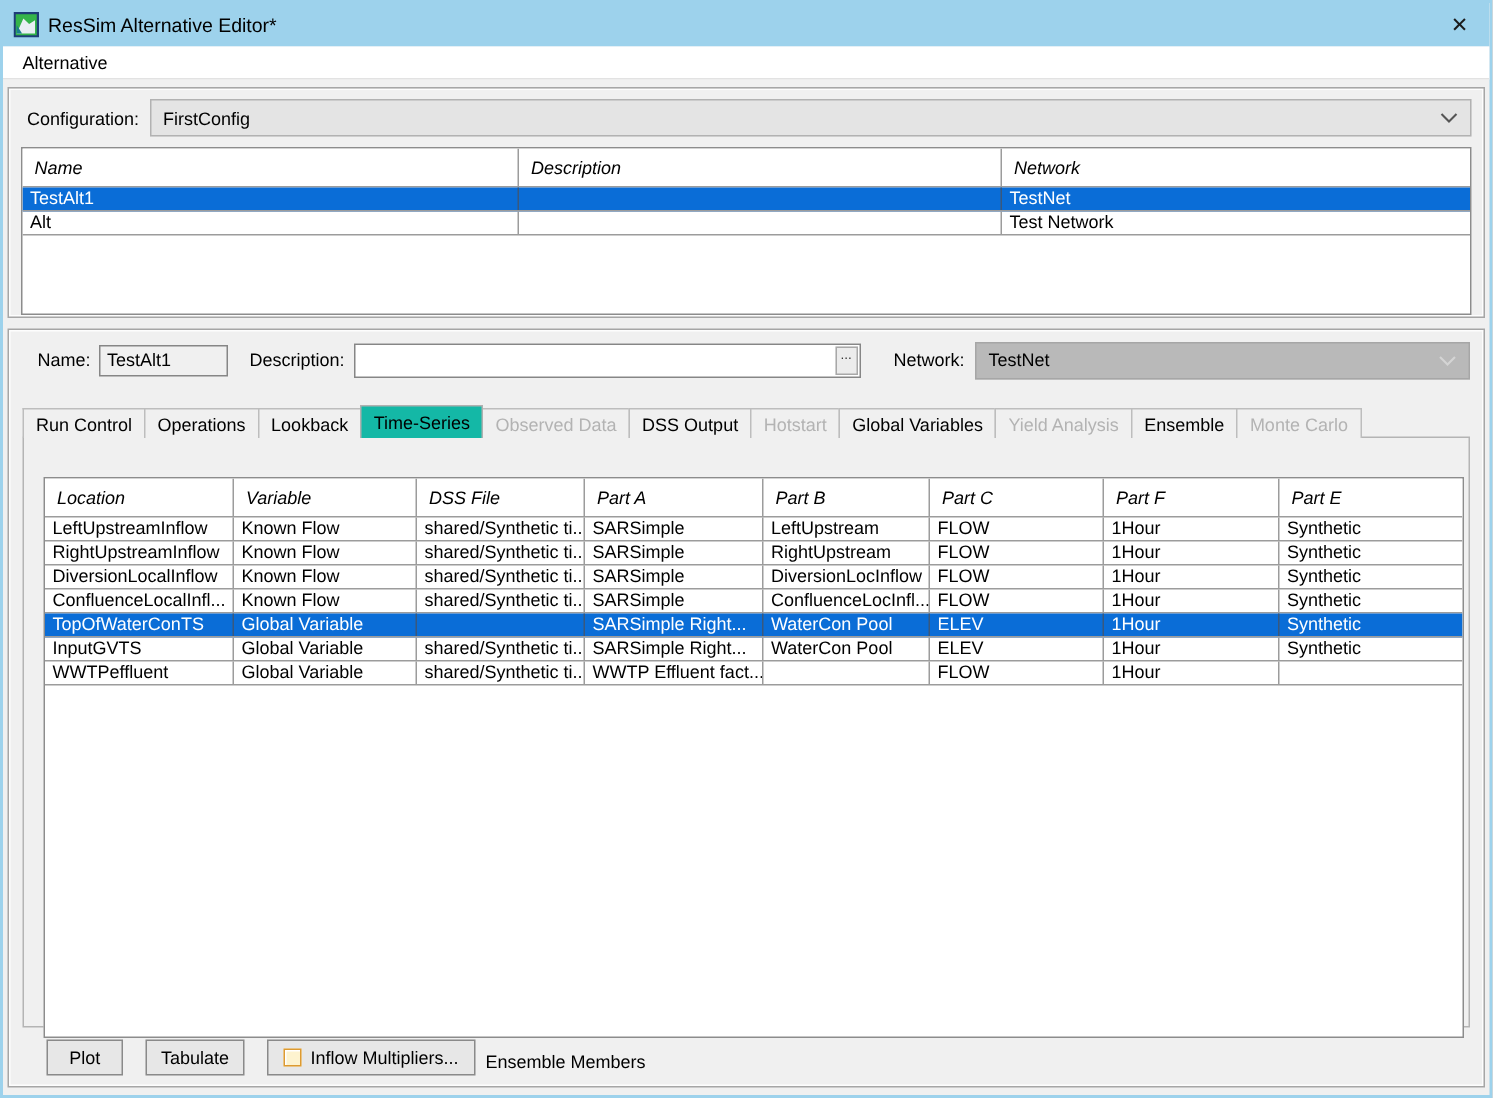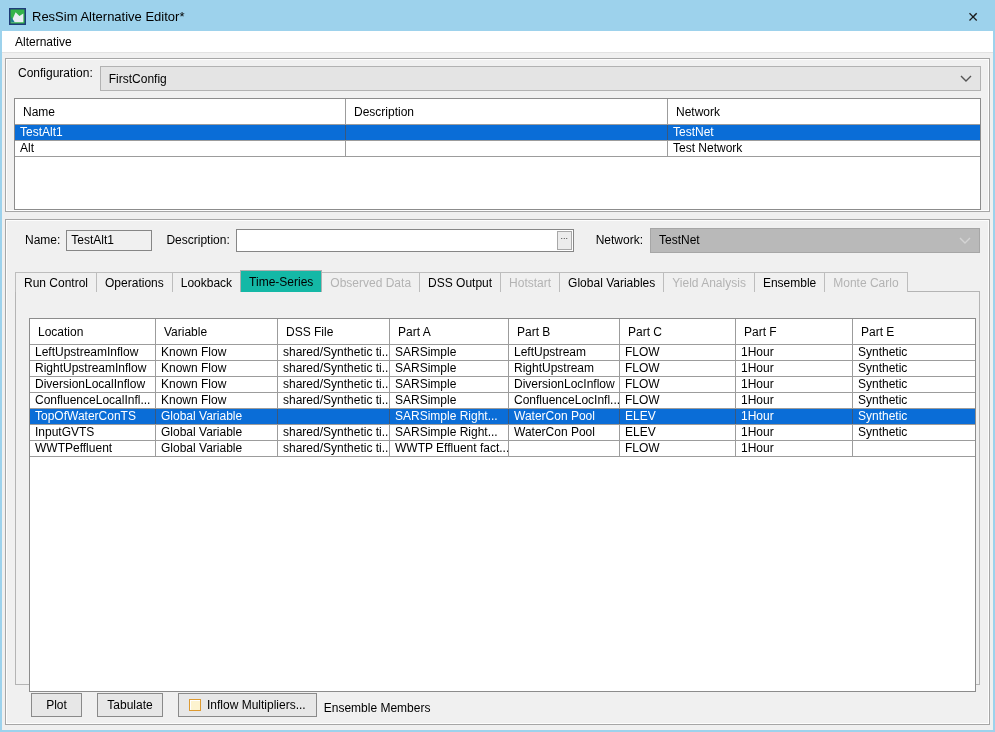--- a/index.html
+++ b/index.html
@@ -19,30 +19,30 @@
   .menu-item { font-size:12px; }
 
   
   .content { padding:5px 3px 0 3px; }
 
   .panel { border:1px solid #a6a6a6; box-shadow:inset 1px 1px 0 #fdfdfd, inset -1px -1px 0 #fdfdfd; background:#f0f0f0; }
   .panel1 { height:154px; padding:7px 8px 0 8px; }
   .panel2 { height:506px; margin-top:7px; padding:8px 9px 0 9px; }
 
   
-  .config-row { display:flex; align-items:flex-start; }
+  .config-row { display:flex; align-items:center; }
   .config-row .lbl { margin:0 7px 0 4px; }
   .combo { height:25px; background:#e4e4e4; border:1px solid #b2b2b2; display:flex; align-items:center; padding:0 8px; flex:1; }
   .combo .chev { margin-left:auto; }
   .combo-disabled { background:#b9b9b9; border-color:#a6a6a6; }
 
   
   .tbl { background:#ffffff; border:1px solid #8c8c8c; overflow:hidden; }
   .thead { display:flex; border-bottom:1px solid #9c9c9c; background:#ffffff; }
-  .hcell { border-right:1px solid #9c9c9c; padding-left:8px; display:flex; align-items:center; overflow:hidden; white-space:nowrap; }
+  .hcell { border-right:1px solid #9c9c9c; padding-left:8px; display:flex; align-items:center; overflow:hidden; white-space:nowrap;font-style:italic; }
   .thead .hcell:last-child { border-right:none; flex:1; }
   .trow { display:flex; height:16px; border-bottom:1px solid #9c9c9c; }
   .tcell { border-right:1px solid #9c9c9c; padding-left:5px; line-height:15px; overflow:hidden; white-space:nowrap; }
   .trow .tcell:last-child { border-right:none; flex:1; }
   .trow.selected { background:#0a6dd7; color:#ffffff; }
   .trow.selected .tcell { border-right-color:#39587d; }
 
   
   .alt-table { margin-top:7px; height:112px; }
   .alt-table .thead { height:26px; }

